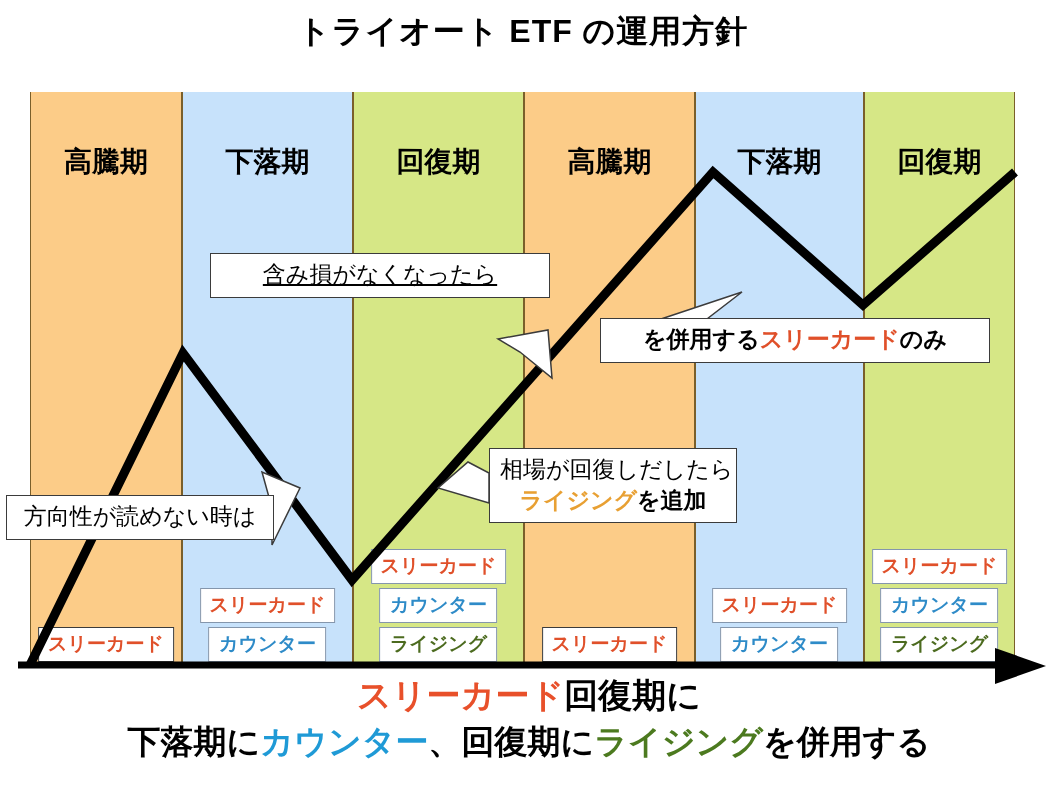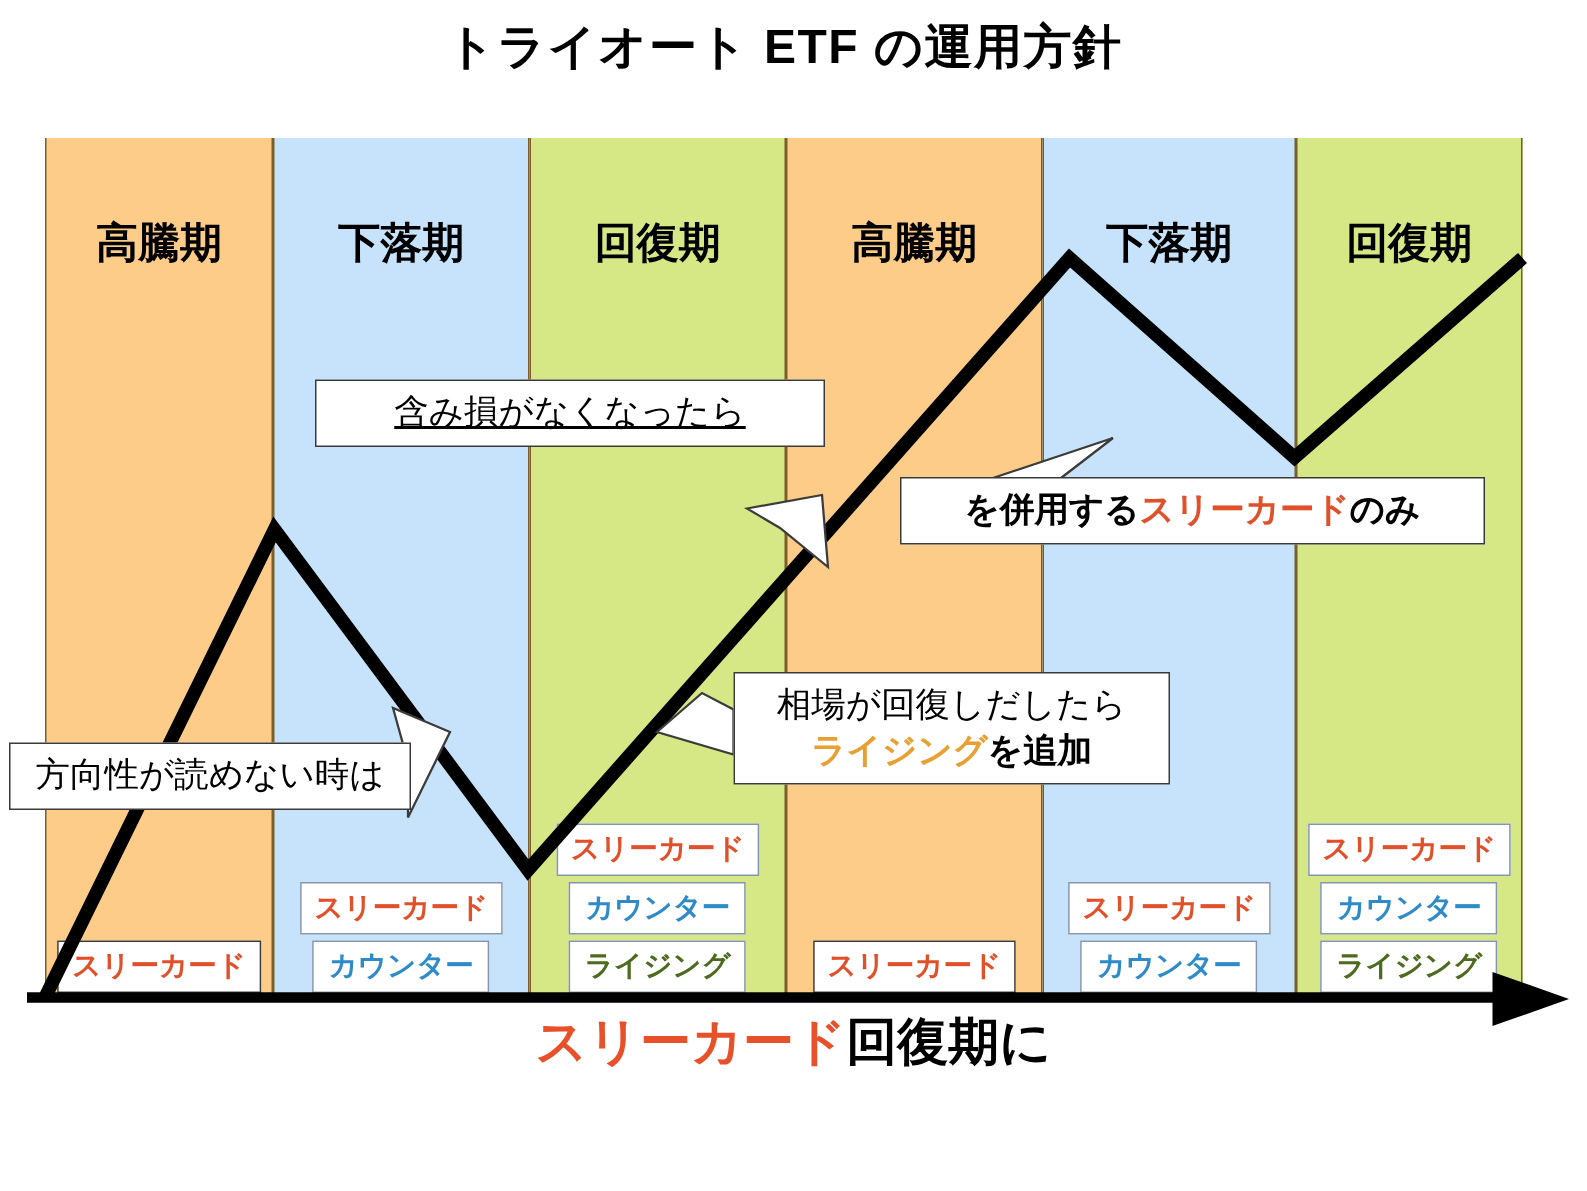--- a/index.html
+++ b/index.html
@@ -113,21 +113,21 @@
   }
   .callout .l2 { font-weight: bold; }
   .k-counter { color: #2e8bc8; font-weight: bold; }
   .k-rising-g { color: #4c6b1f; font-weight: bold; }
   .k-rising-o { color: #e8a033; font-weight: bold; }
   .k-three { color: #e0502a; font-weight: bold; }
 
   #callout1 { left: 6px;   top: 495px; width: 268px; }
   #callout2 { left: 210px; top: 253px; width: 340px; text-decoration: underline; }
   #callout3 { left: 600px; top: 318px; width: 390px; }
-  #callout4 { left: 489px; top: 448px; width: 291px; }
+  #callout4 { left: 489px; top: 448px; width: 248px; }
 
   
   #caption {
     position: absolute;
     left: 0; top: 672px;
     width: 1058px;
     text-align: center;
     color: #000;
   }
   #caption .line1 {
@@ -228,13 +228,16 @@
   <div>相場が回復しだしたら</div>
   <div class="l2">
     <span class="k-rising-o">ライジング</span><span>を追加</span>
   </div>
 </div>
 
 <div id="caption">
   <div class="line1">
     <span class="cap-three">スリーカード</span><span>回復期に</span>
   </div>
+  <div class="line2">
+    <span>下落期に</span><span class="cap-counter">カウンター</span><span>、回復期に</span><span class="cap-rising">ライジング</span><span>を併用する</span>
+  </div>
 </div>
 
 </body></html>

